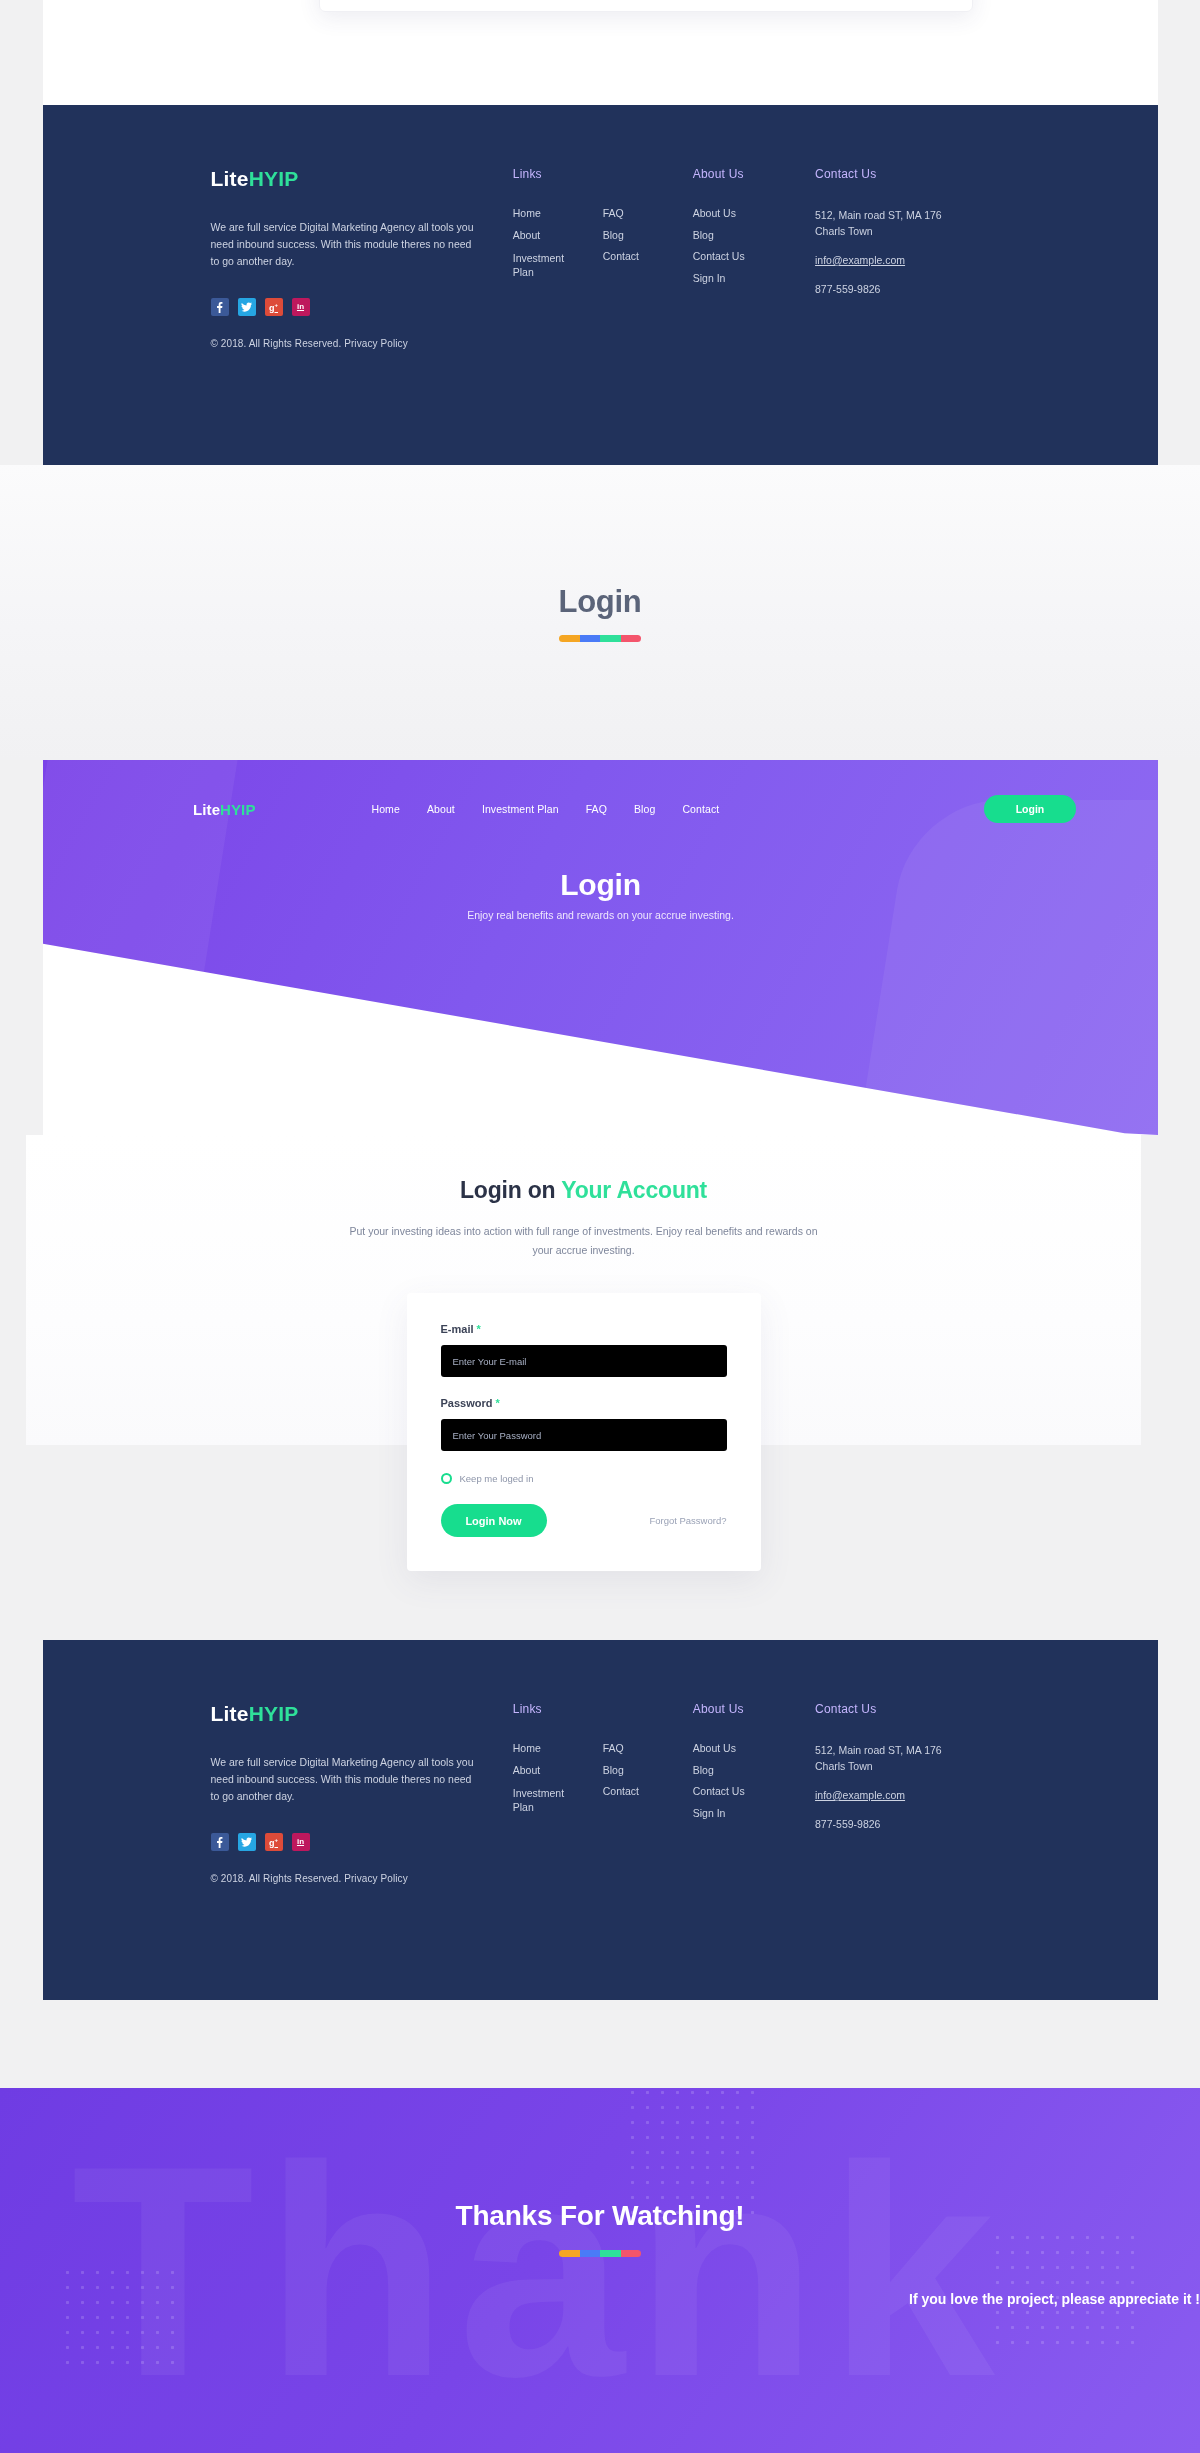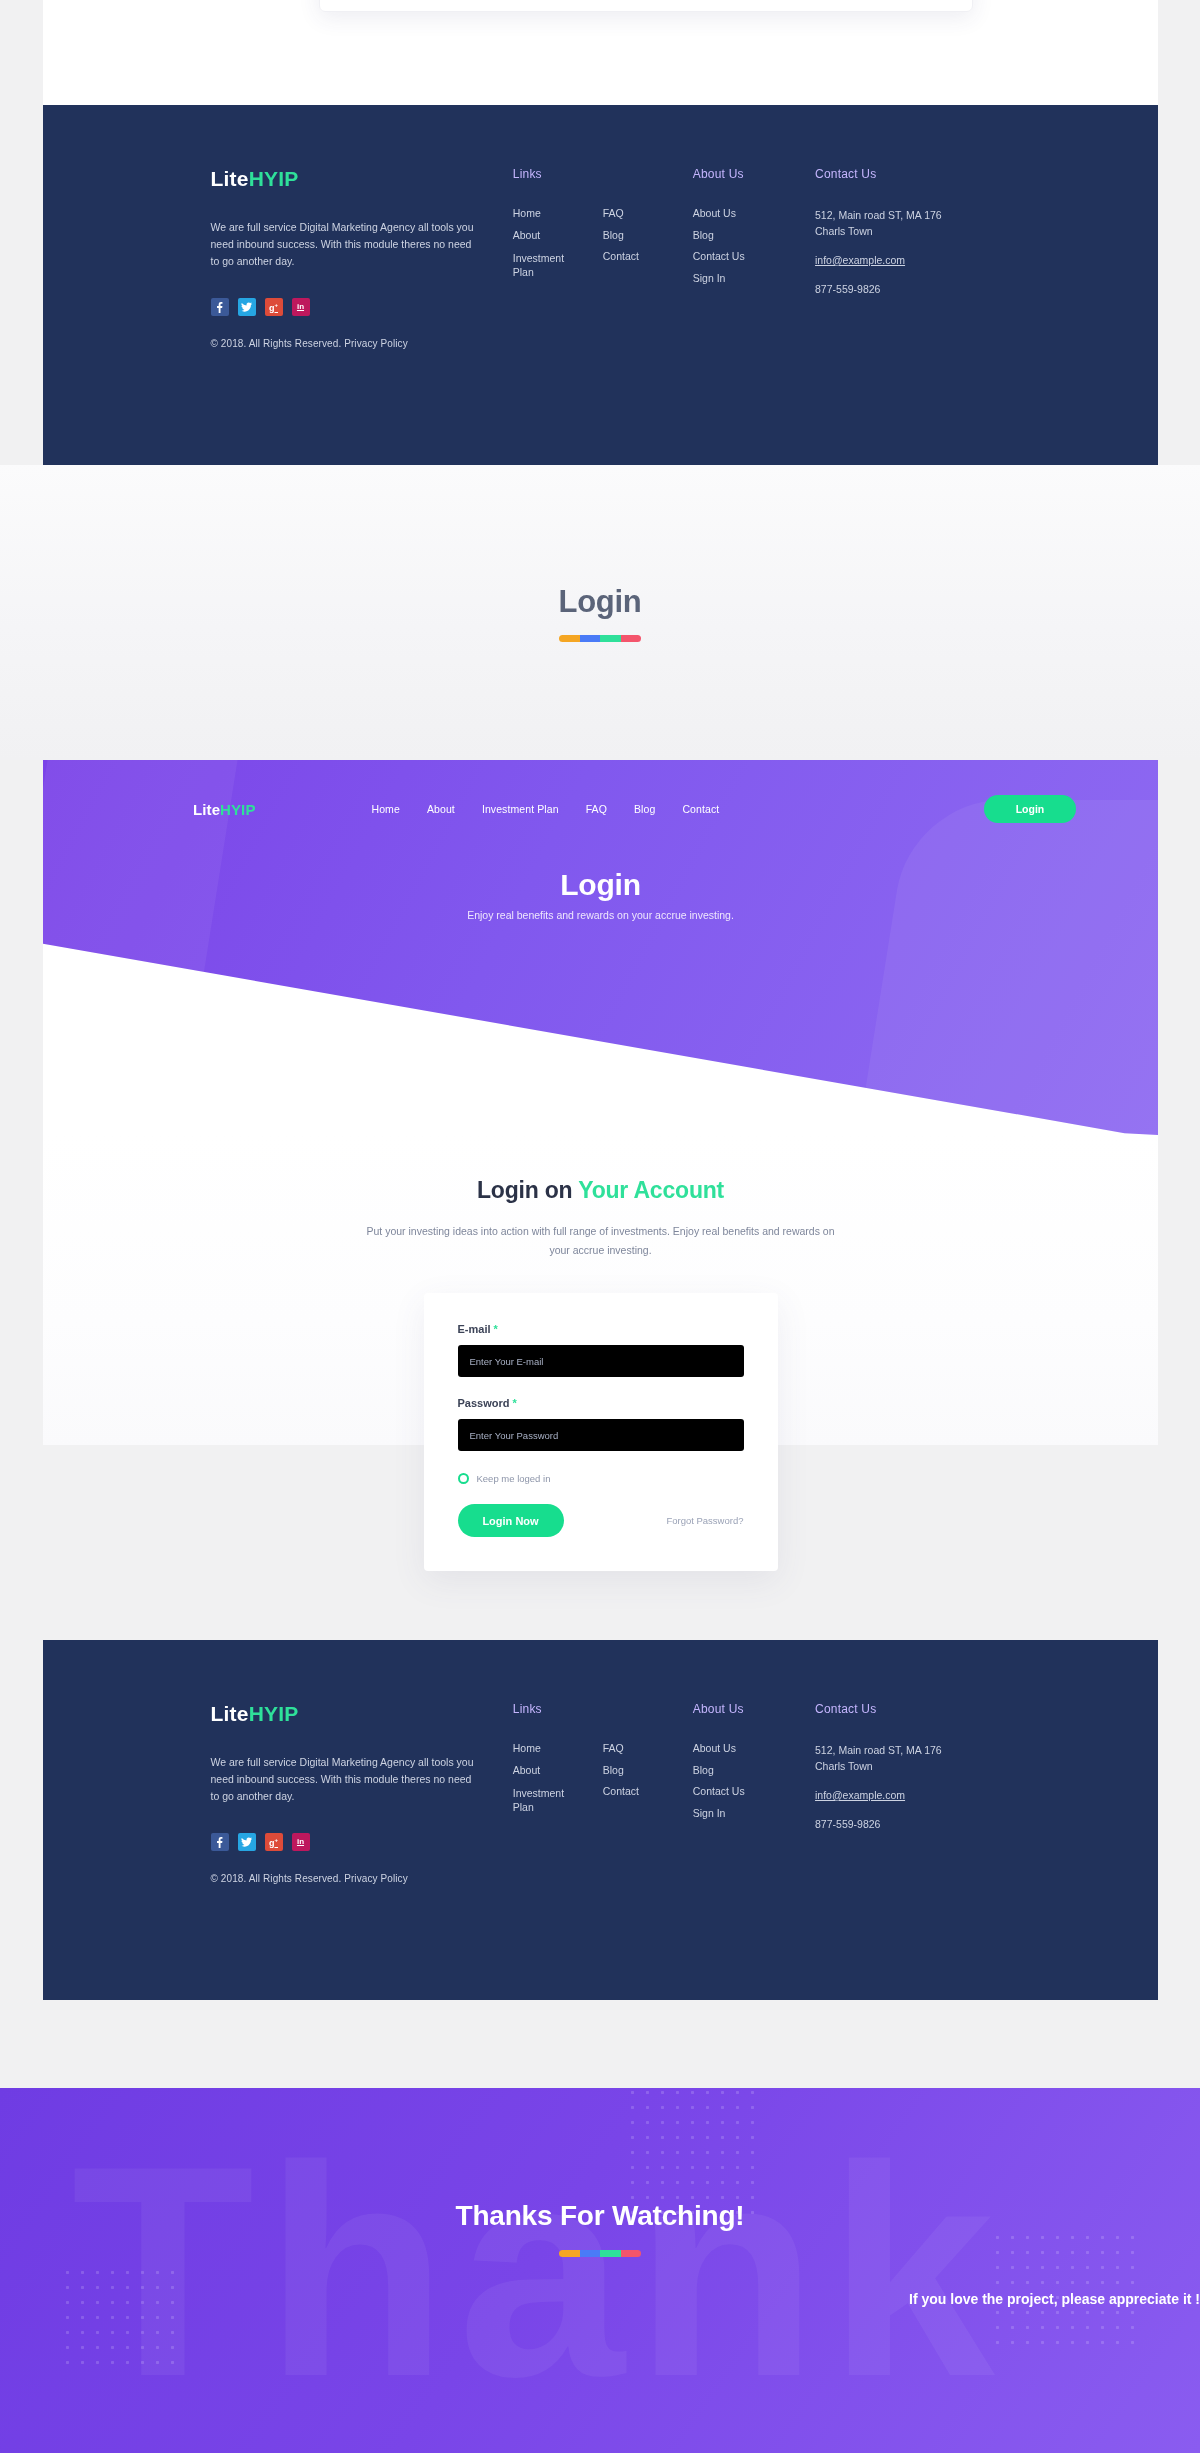--- a/index.html
+++ b/index.html
@@ -250,21 +250,21 @@
     letter-spacing: -0.2px;
   }
   .hero-sub {
     color: #efe6fd;
     font-size: 10.5px;
     margin-top: 7px;
   }
 
   
   .form-section {
-    left: 43px; width: 1115px;
+    left: 26px; width: 1115px;
     background: linear-gradient(180deg,#ffffff 0%, #fdfdfe 60%, #fafafc 100%);
   }
   .form-head {
     text-align: center;
     padding-top: 42px;
   }
   .form-h2 {
     font-size: 23px;
     font-weight: bold;
     color: #2b3247;

